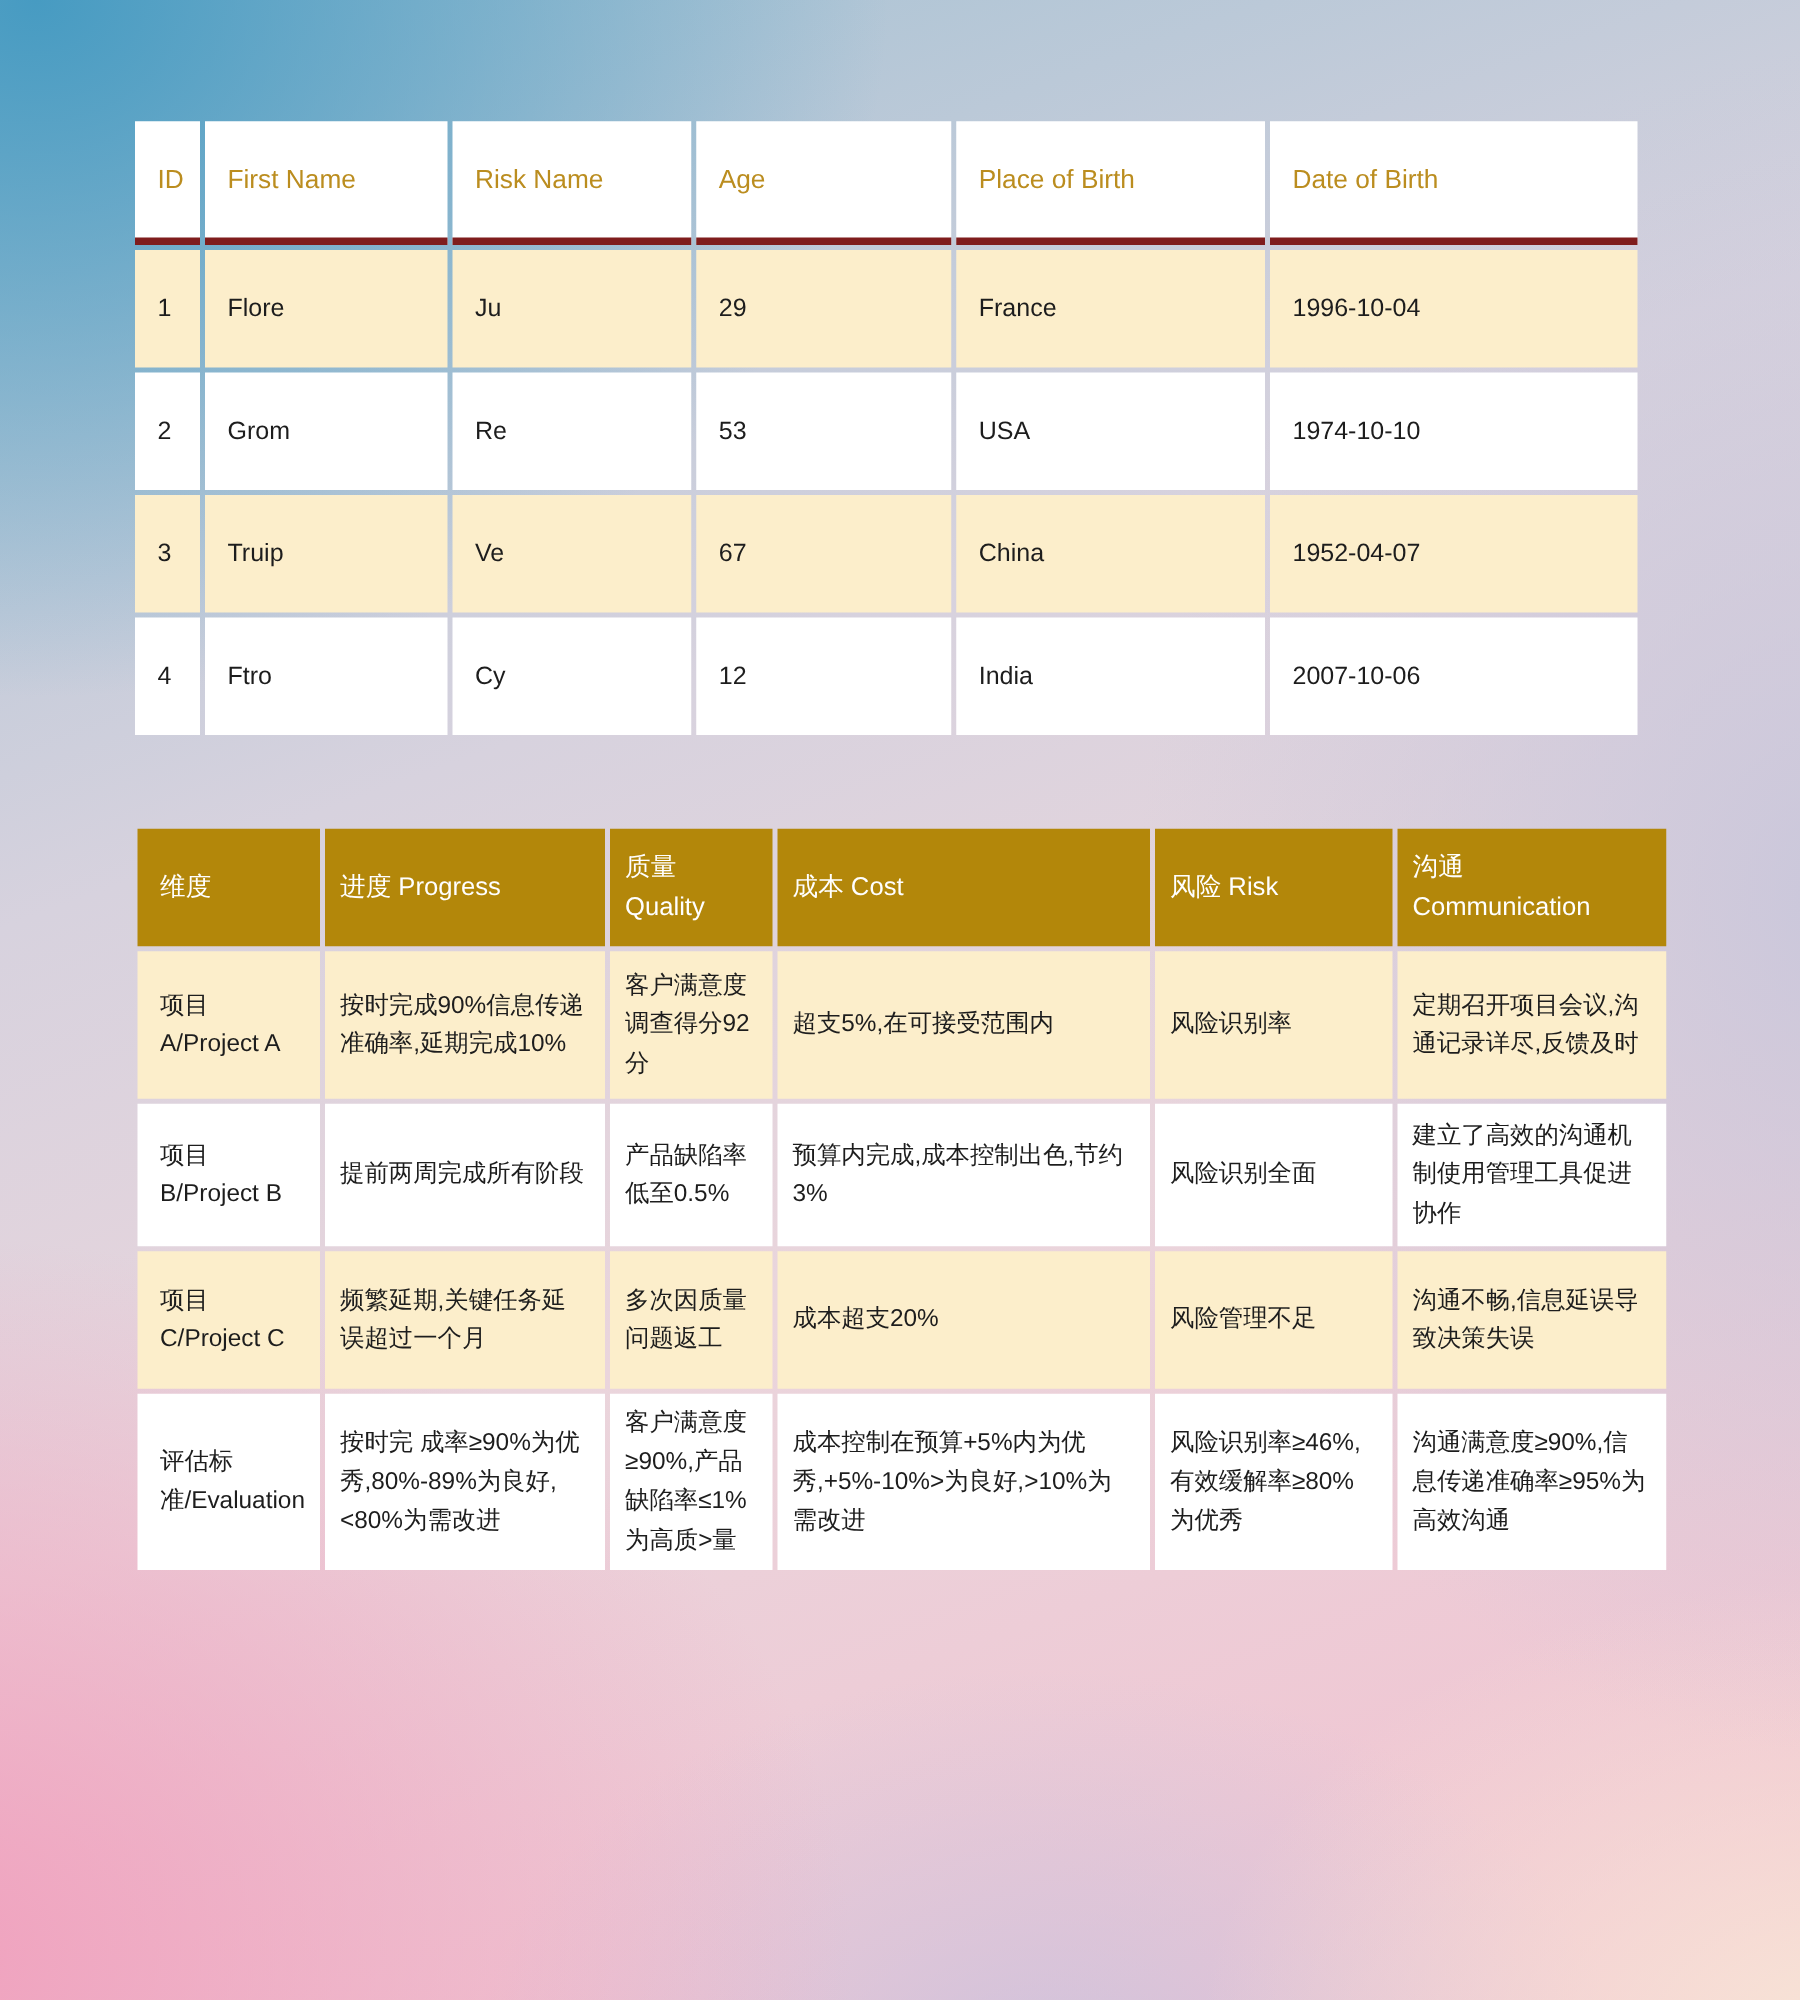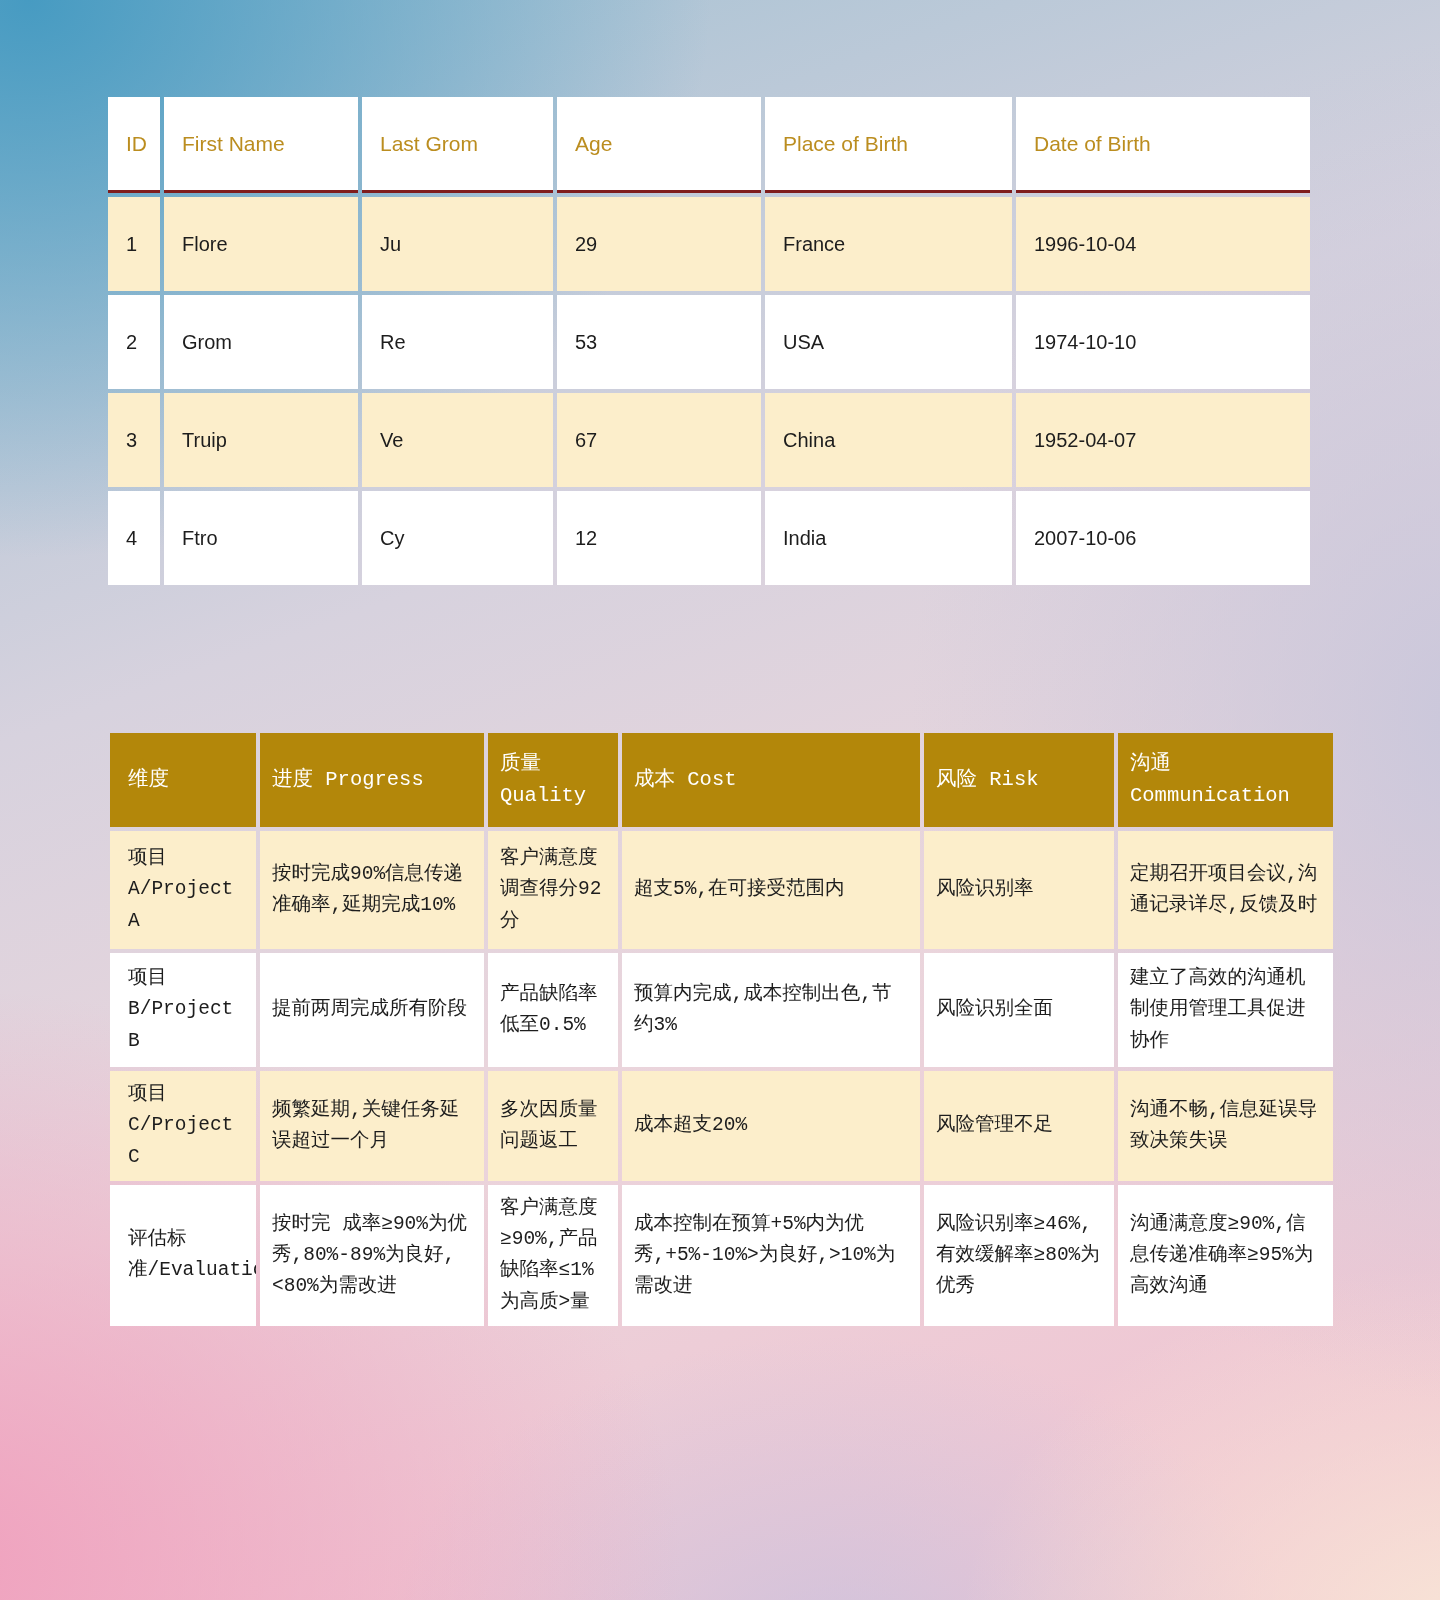--- a/index.html
+++ b/index.html
@@ -14,30 +14,30 @@
       radial-gradient(760px 520px at 58% 103%, rgba(199,195,223,.75), rgba(199,195,223,0) 60%),
       linear-gradient(160deg,#9fc0d2 0%,#d7d2de 35%,#ead5dc 60%,#f2c0cf 100%);
   }
   table{border-collapse:separate;border-spacing:4px;table-layout:fixed;position:absolute;}
   th,td{white-space:pre-line;overflow:hidden;text-align:left;vertical-align:middle;}
 
   
   .people{left:104px;top:93px;width:1210px;}
   .people th{
     background:#ffffff;color:#bb8d1f;font-weight:normal;font-size:21px;
-    height:93px;padding:0 12px 0 18px;border-bottom:3px solid #7f1d1d;
+    height:93px;padding:0 12px 0 18px;border-bottom:6px solid #7f1d1d;
   }
   .people td{
     background:#ffffff;color:#1d1d1d;font-size:20px;
     height:94px;padding:0 12px 0 18px;
   }
   .people tr.alt td{background:#fceecb;}
 
   
-  .project{left:106px;top:729px;width:1231px;font-family:Liberation Mono, monospace;}
+  .project{left:106px;top:659px;width:1231px;}
   .project th{
     background:#b3870a;color:#ffffff;font-weight:normal;font-size:20.5px;
     height:86px;padding:4px 12px;line-height:1.55;
   }
   .project td{
     background:#ffffff;color:#1d1d1d;font-size:19.5px;
     padding:8px 12px;line-height:1.6;
   }
   .project th:first-child,.project td:first-child{padding-left:18px;}
   .project tr.alt td{background:#fceecb;}
@@ -55,21 +55,21 @@
       <col style="width:194px">
       <col style="width:191px">
     <col style="width:204px">
       <col style="width:247px">
       <col style="width:294px">
   </colgroup>
   <thead>
       <tr>
         <th>ID</th>
         <th>First Name</th>
-        <th>Last Grom</th>
+        <th>Risk Name</th>
         <th>Age</th>
         <th>Place of Birth</th>
         <th>Date of Birth</th>
       </tr>
     </thead>
   <tbody>
       <tr class="alt">
         <td>1</td>
         <td>Flore</td>
         <td>Ju</td>

